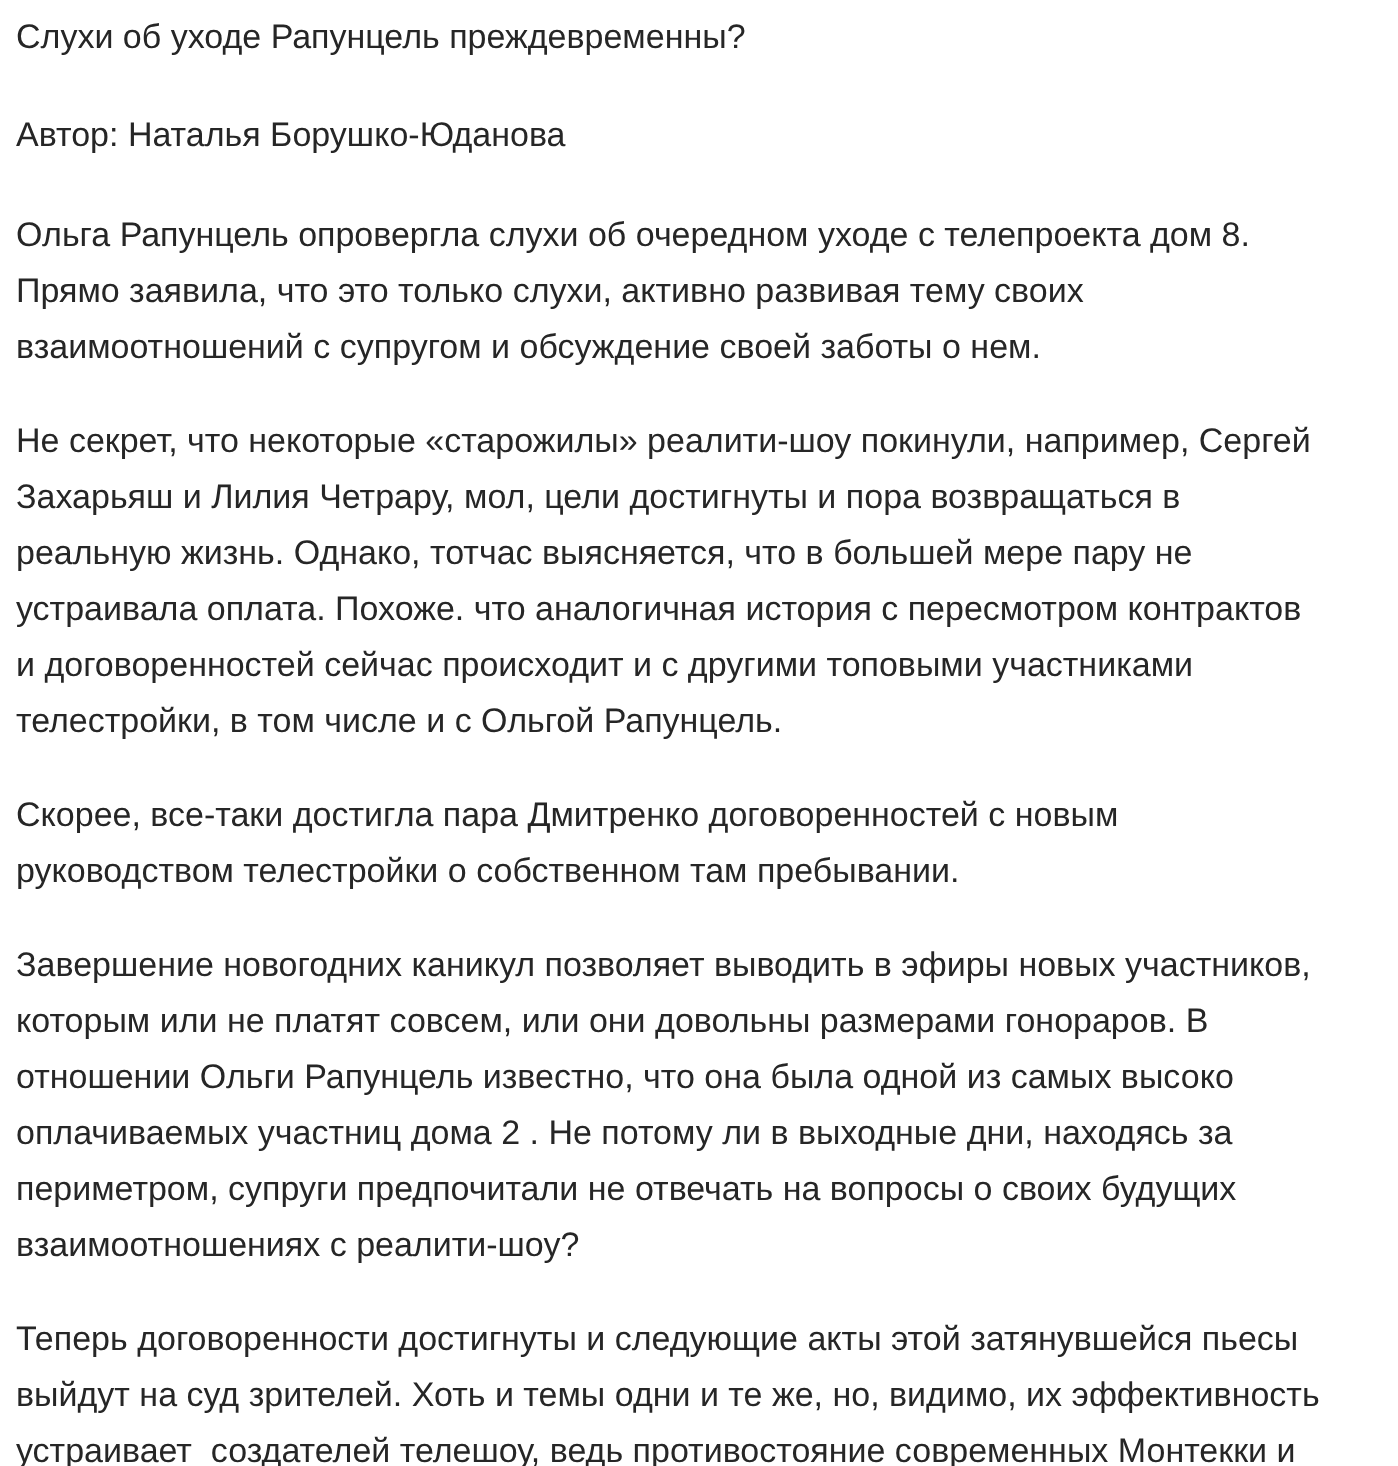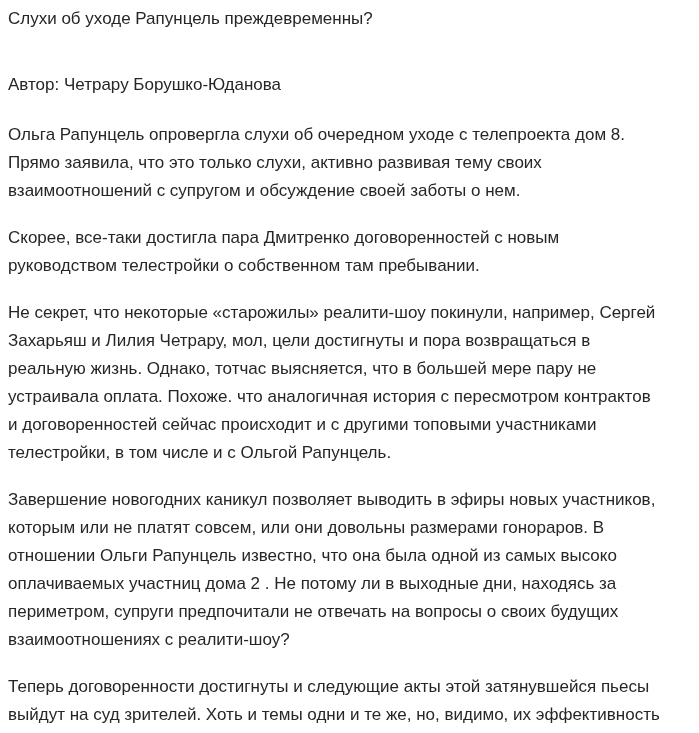--- a/index.html
+++ b/index.html
@@ -24,50 +24,50 @@
   .article-author,
   .article-paragraph {
     margin: 0 0 20px 0;
     font-size: 17px;
     font-weight: 400;
     line-height: 28px;
     letter-spacing: 0;
     white-space: pre-wrap;
   }
   .article-title {
-    margin-bottom: 38px;
+    margin-bottom: 21px;
   }
   .article-author {
     margin-bottom: 22px;
   }
   .article-paragraph {
     margin-bottom: 19px;
   }
 </style>
 </head>
 <body style="background: rgb(255, 255, 255);">
 
 <main class="article" style="color: rgb(38, 38, 38);">
   <h1 class="article-title">Слухи об уходе Рапунцель преждевременны?</h1>
 
-  <p class="article-author">Автор: Четрару Борушко-Юданова</p>
+  <p class="article-author">Автор: Наталья Борушко-Юданова</p>
 
   <p class="article-paragraph">Ольга Рапунцель опровергла слухи об очередном уходе с телепроекта дом 8.
 Прямо заявила, что это только слухи, активно развивая тему своих
 взаимоотношений с супругом и обсуждение своей заботы о нем.</p>
-
-  <p class="article-paragraph">Скорее, все-таки достигла пара Дмитренко договоренностей с новым
-руководством телестройки о собственном там пребывании.</p>
 
   <p class="article-paragraph">Не секрет, что некоторые «старожилы» реалити-шоу покинули, например, Сергей
 Захарьяш и Лилия Четрару, мол, цели достигнуты и пора возвращаться в
 реальную жизнь. Однако, тотчас выясняется, что в большей мере пару не
 устраивала оплата. Похоже. что аналогичная история с пересмотром контрактов
 и договоренностей сейчас происходит и с другими топовыми участниками
 телестройки, в том числе и с Ольгой Рапунцель.</p>
+
+  <p class="article-paragraph">Скорее, все-таки достигла пара Дмитренко договоренностей с новым
+руководством телестройки о собственном там пребывании.</p>
 
   <p class="article-paragraph">Завершение новогодних каникул позволяет выводить в эфиры новых участников,
 которым или не платят совсем, или они довольны размерами гонораров. В
 отношении Ольги Рапунцель известно, что она была одной из самых высоко
 оплачиваемых участниц дома 2 . Не потому ли в выходные дни, находясь за
 периметром, супруги предпочитали не отвечать на вопросы о своих будущих
 взаимоотношениях с реалити-шоу?</p>
 
   <p class="article-paragraph">Теперь договоренности достигнуты и следующие акты этой затянувшейся пьесы
 выйдут на суд зрителей. Хоть и темы одни и те же, но, видимо, их эффективность

